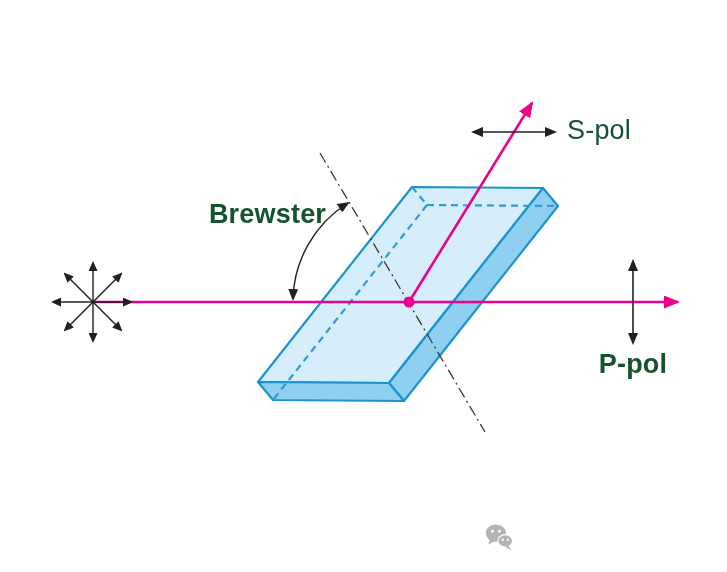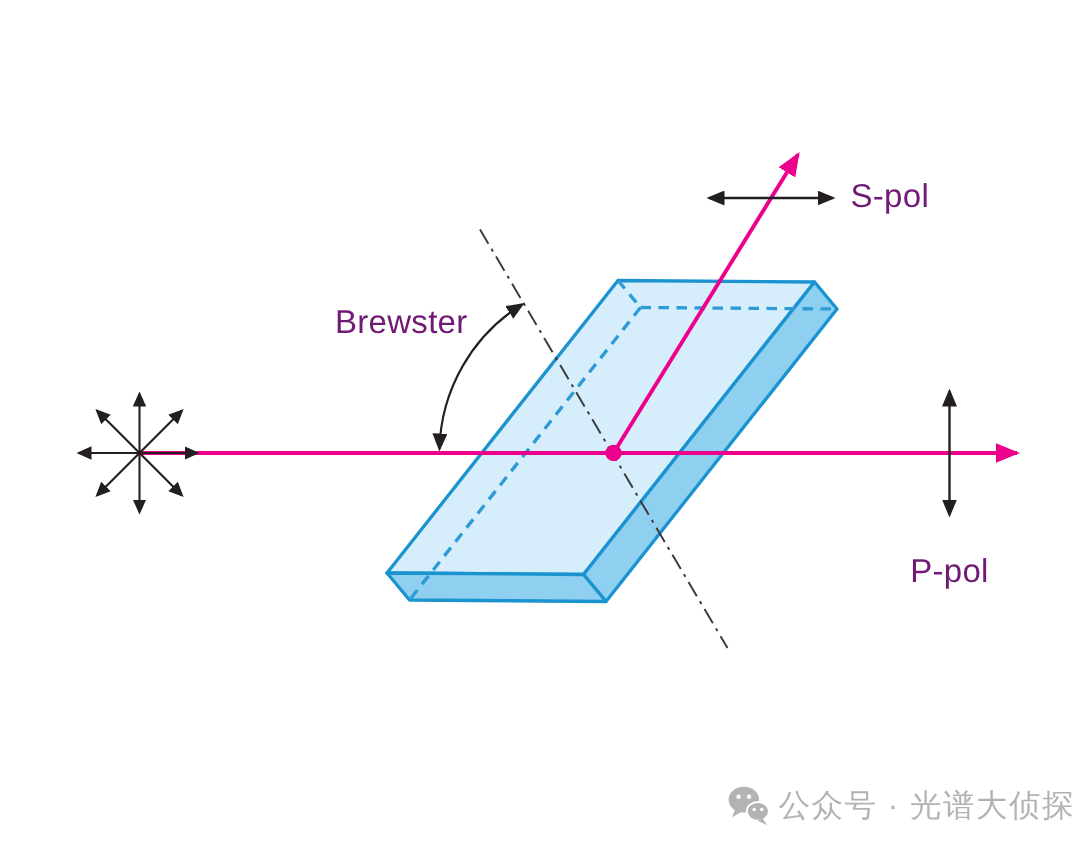--- a/index.html
+++ b/index.html
@@ -2,24 +2,24 @@
 <html><head>
 <meta charset="utf-8">
 <style>
   html,body{margin:0;padding:0;background:#ffffff;}
   .stage{
     position:relative;width:727px;height:572px;background:#ffffff;overflow:hidden;
     font-family:"Liberation Sans", sans-serif;
   }
   .stage svg.diagram{position:absolute;left:0;top:0;}
   .label{
-    position:absolute;color:#701a75;font-size:22px;line-height:23px;
+    position:absolute;color:#14532d;font-size:27px;line-height:23px;
     letter-spacing:0.2px;user-select:none;white-space:nowrap;
   }
-  .label.center{text-align:center;}
+  .label.center{text-align:center;font-weight:bold;}
   .watermark{
     position:absolute;left:485px;top:523px;display:flex;align-items:center;gap:6px;
     color:#b3b3b3;font-size:21px;
   }
   .watermark .wm-text{letter-spacing:1px;}
 </style>
 </head>
 <body>
 
 <div class="stage">
@@ -73,33 +73,32 @@
 
     <line x1="633" y1="261" x2="633" y2="343" stroke="#231f20" stroke-width="1.6" marker-start="url(#arrB)" marker-end="url(#arrB)"></line>
   </svg>
 
   <div class="label center" style="left:185px;top:203px;width:165px;">
     <div>Brewster</div>
   </div>
 
   <div class="label" style="left:567px;top:119px;">S-pol</div>
 
-  <div class="label center" style="left:598px;top:369px;width:70px;">P-pol</div>
+  <div class="label center" style="left:598px;top:353px;width:70px;">P-pol</div>
 
   <div class="watermark">
     <svg width="28" height="28" viewBox="0 0 36 36">
       <g fill="#b3b3b3">
         <ellipse cx="14" cy="13" rx="13" ry="11"></ellipse>
         <path d="M7,20 L4,28 L13,23 Z"></path>
         <ellipse cx="26" cy="23" rx="9.5" ry="8" stroke="#ffffff" stroke-width="1.6"></ellipse>
         <path d="M30,29 L34,35 L26,31 Z"></path>
       </g>
       <g fill="#ffffff">
         <circle cx="9.5" cy="10.5" r="1.9"></circle>
         <circle cx="18.5" cy="10.5" r="1.9"></circle>
         <circle cx="22.8" cy="21.5" r="1.5"></circle>
         <circle cx="29.4" cy="21.5" r="1.5"></circle>
       </g>
     </svg>
-    <span class="wm-text">公众号 · 光谱大侦探</span>
   </div>
 
 </div>
 
 </body></html>

